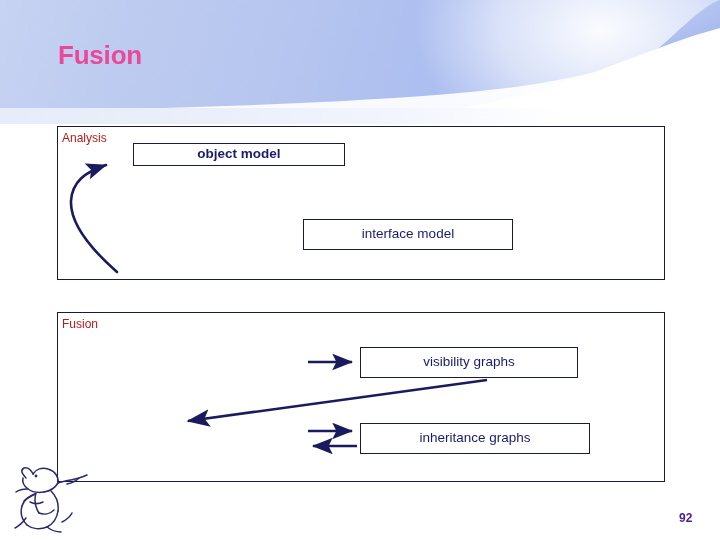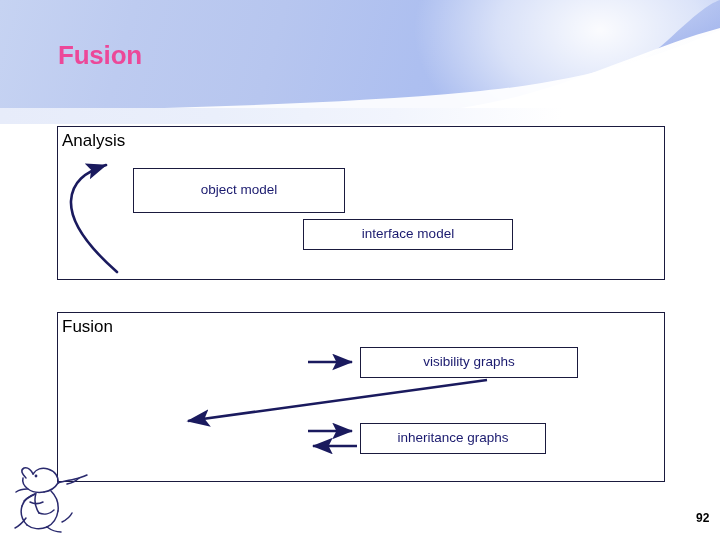--- a/index.html
+++ b/index.html
@@ -82,48 +82,48 @@
     height: 154px;
   }
   #design-frame {
     left: 57px;
     top: 312px;
     width: 608px;
     height: 170px;
   }
   .section-label {
     position: absolute;
-    font-size: 17px;
-    color: #000000;
+    font-size: 12px;
+    color: #b91c1c;
     white-space: nowrap;
   }
   #analysis-label { left: 62px; top: 131px; }
   #design-label   { left: 62px; top: 317px; }
 
   
   .model-box {
     position: absolute;
     border: 1px solid #1a1a3e;
     background: #ffffff;
     box-sizing: border-box;
     display: flex;
     align-items: center;
     justify-content: center;
     text-align: center;
     font-size: 13.5px;
     color: #1a1a6e;
     line-height: 1.35;
   }
-  #box-object-model    { left: 133px; top: 168px; width: 212px; height: 45px; }
+  #box-object-model    { left: 133px; top: 143px; width: 212px; height: 23px; font-weight: bold; }
   #box-interface-model { left: 303px; top: 219px; width: 210px; height: 31px; text-align: right; }
 
   #box-oi-graphs       { left: 95px; top: 347px; width: 211px; height: 31px; }
   #box-visibility      { left: 360px; top: 347px; width: 218px; height: 31px; }
   #box-class-desc      { left: 95px; top: 423px; width: 211px; height: 31px; }
-  #box-inheritance     { left: 360px; top: 423px; width: 186px; height: 31px; }
+  #box-inheritance     { left: 360px; top: 423px; width: 230px; height: 31px; }
 
   
   #box-oi-graphs .box-text {
     display: block;
     width: 200px;
   }
 
   
   .overlay {
     position: absolute;
@@ -140,23 +140,22 @@
     font-size: 11.5px;
     color: #1a1a3e;
     white-space: nowrap;
   }
   .page-number {
     position: absolute;
     left: 679px;
     top: 511px;
     font-size: 12px;
     font-weight: bold;
-    color: #000000;
-    white-space: nowrap;
-    margin-left: 17px;
+    color: #4c1d95;
+    white-space: nowrap;
   }
   .logo {
     position: absolute;
     left: 6px;
     top: 462px;
     width: 86px;
     height: 74px;
   }
 </style>
 </head>

